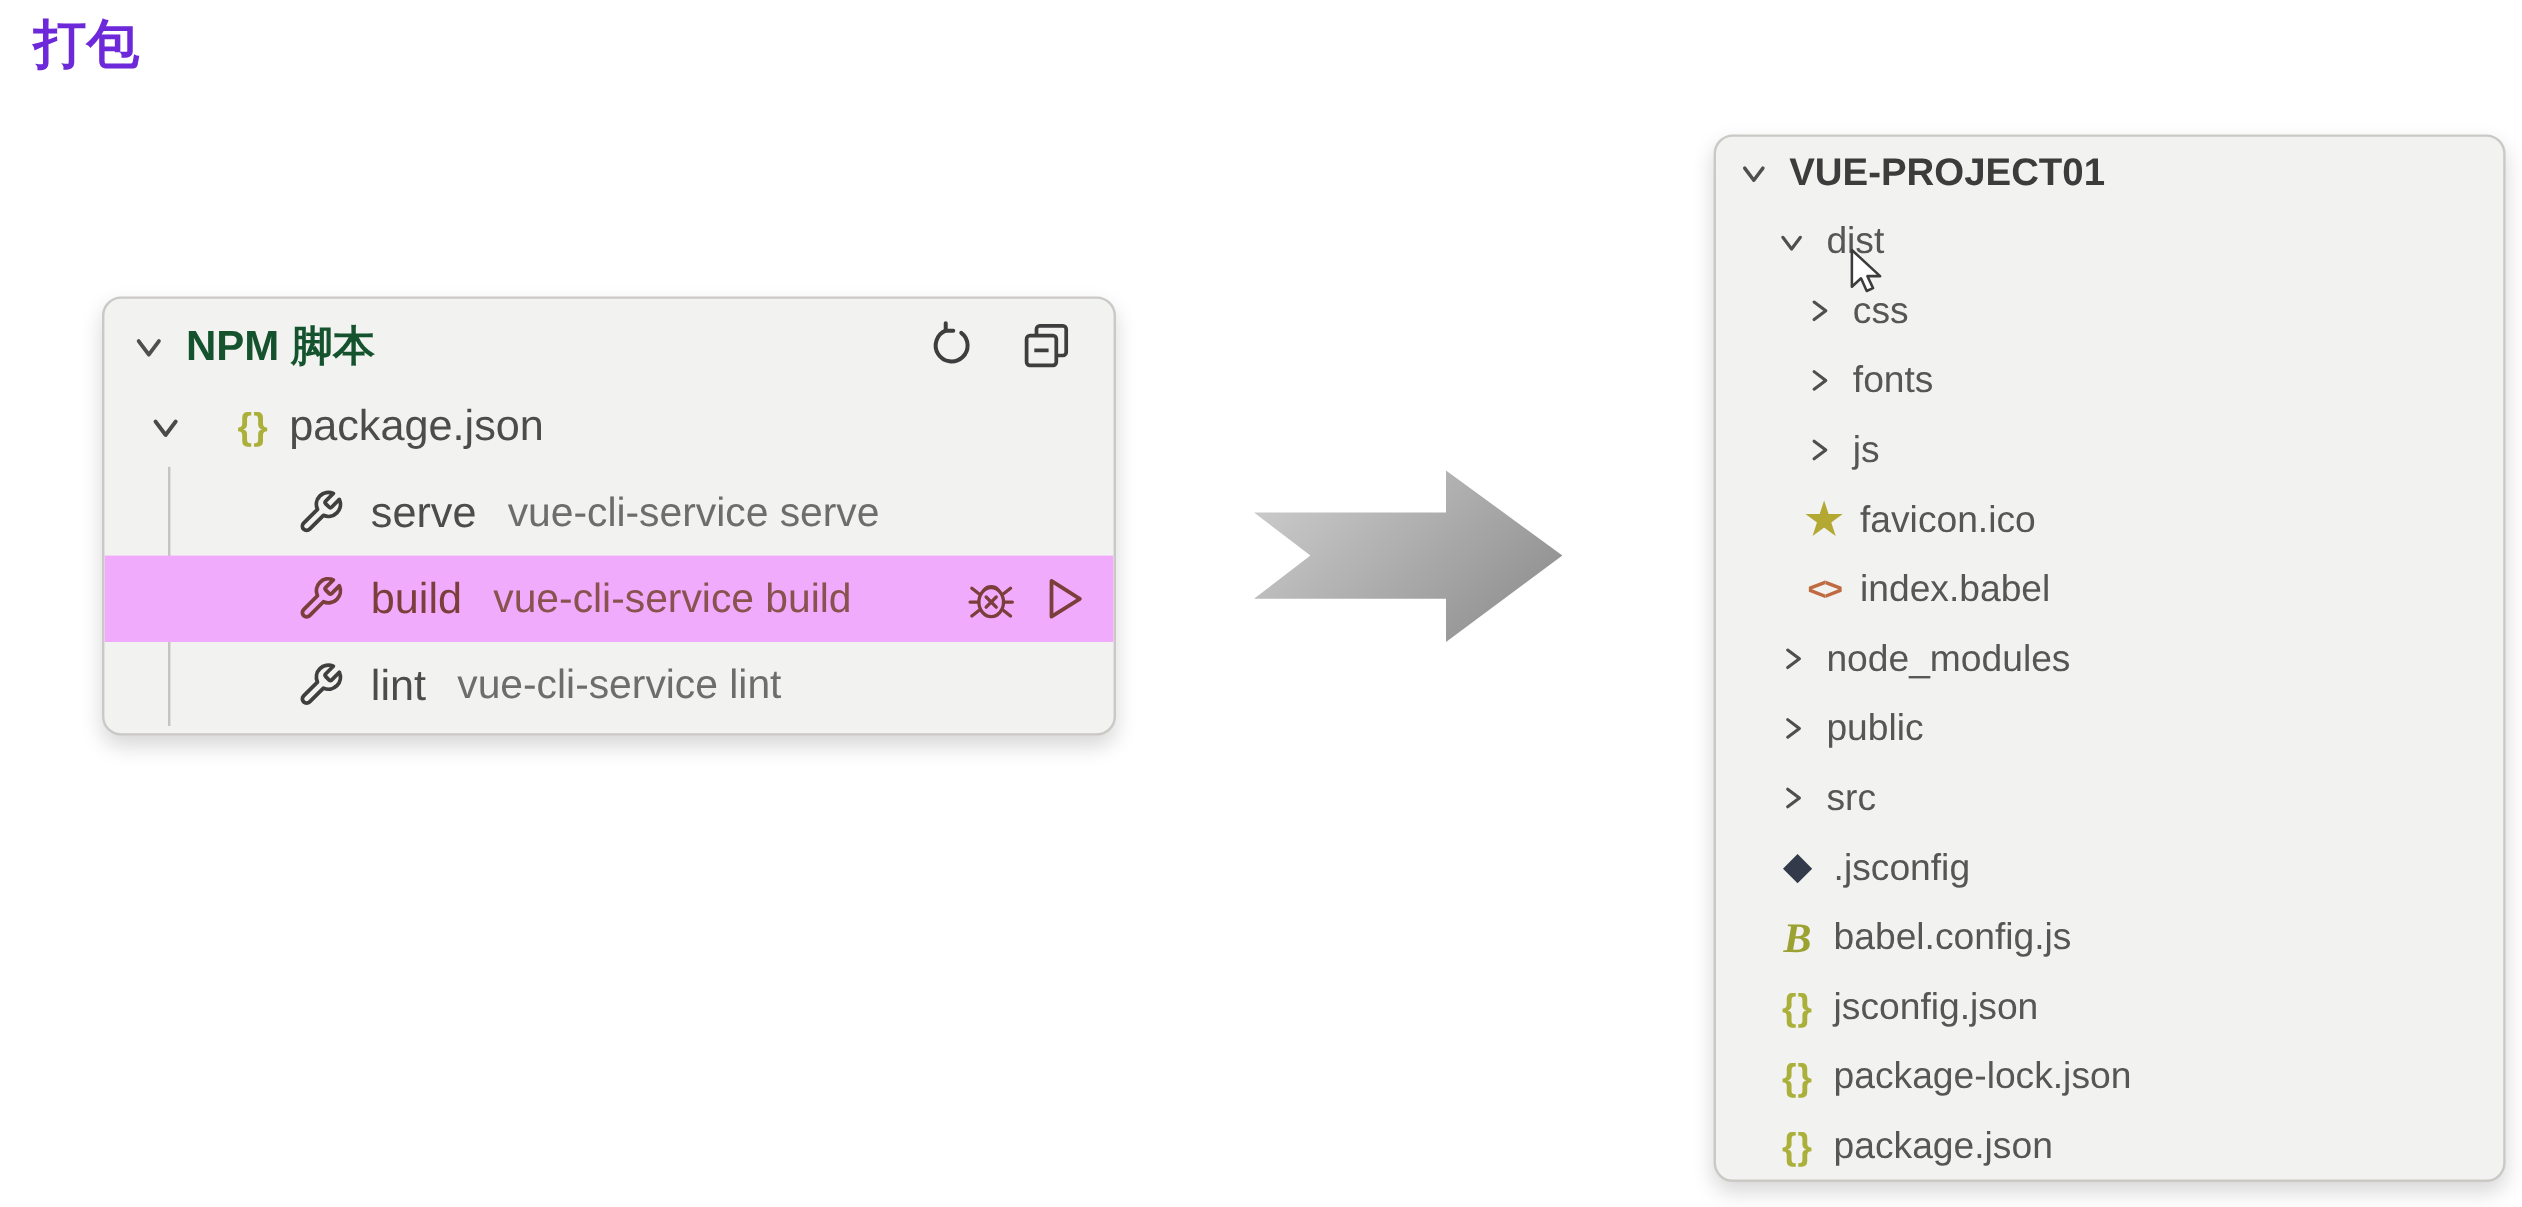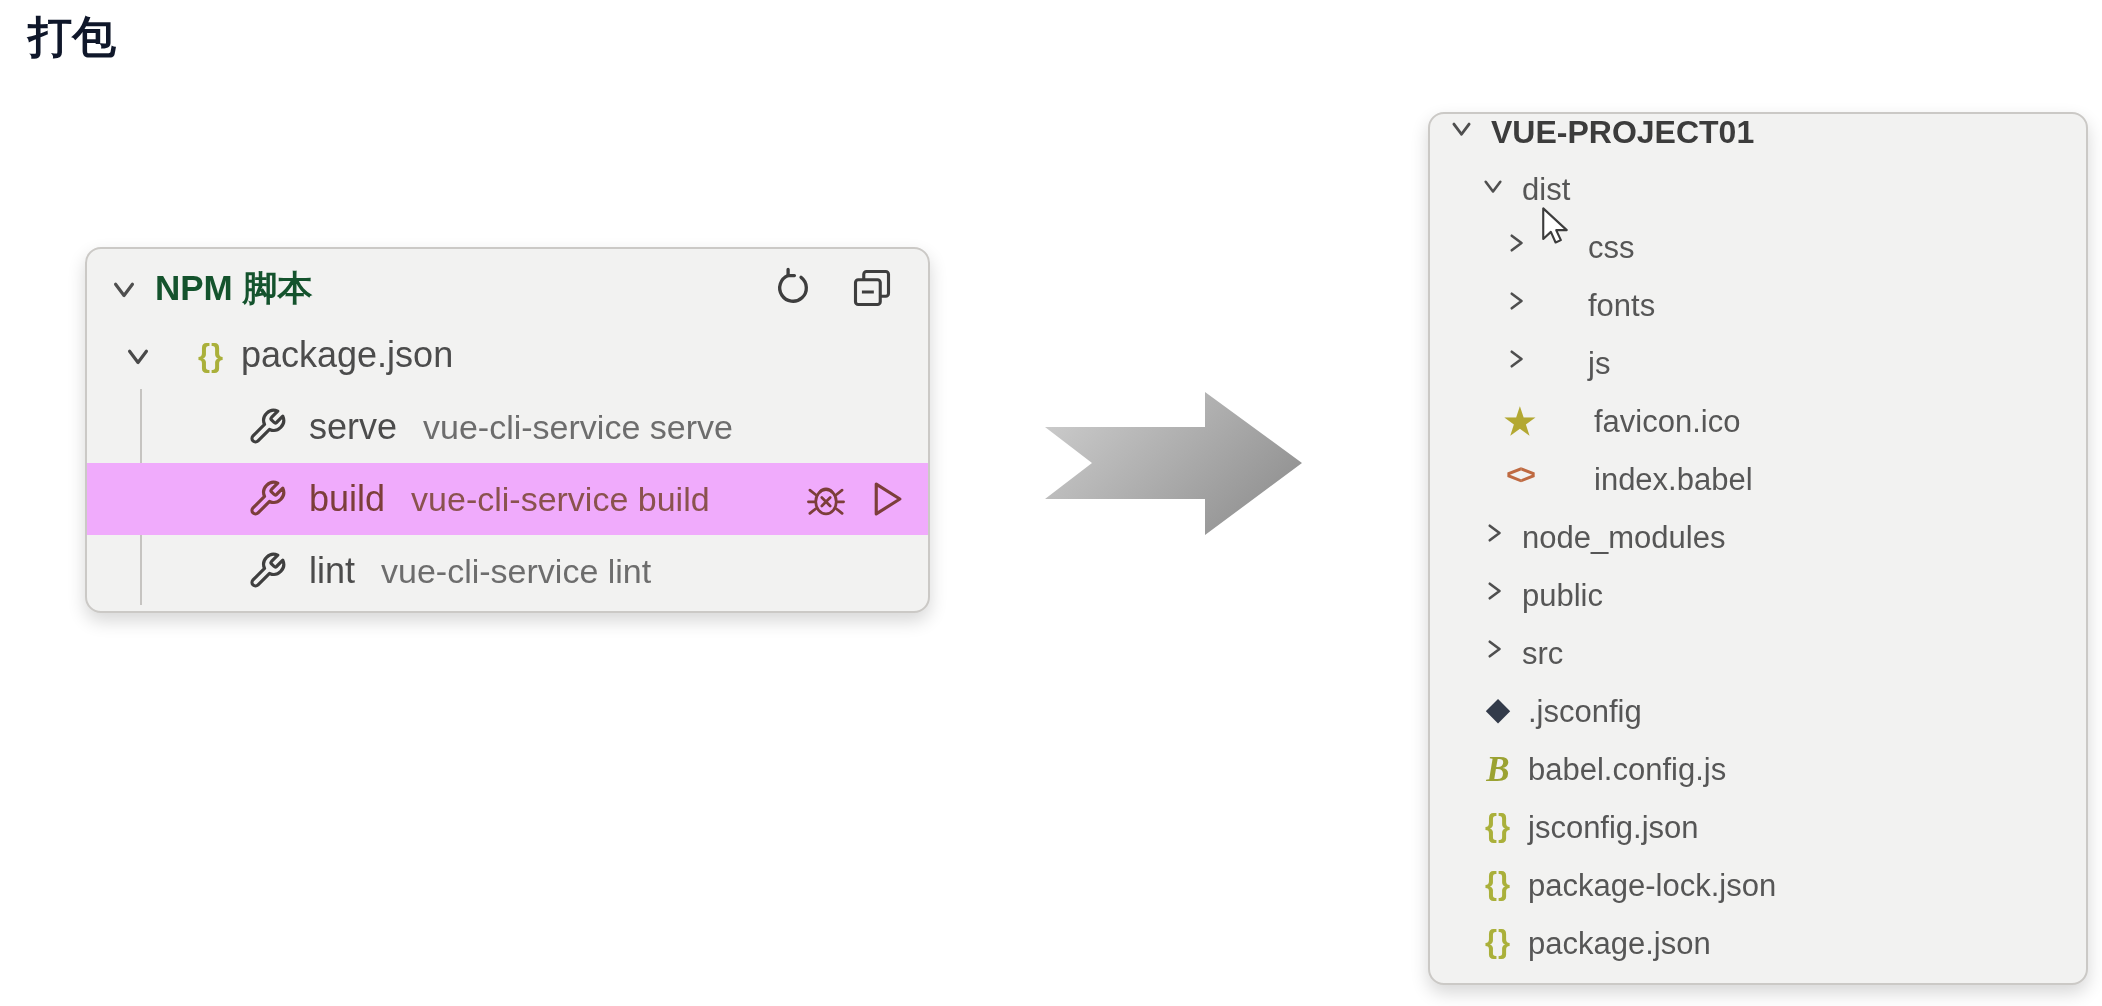--- a/index.html
+++ b/index.html
@@ -5,21 +5,21 @@
   * { margin:0; padding:0; box-sizing:border-box; }
   html,body { width:2102px; height:1006px; }
   body {
     position:relative;
     background:#ffffff;
     font-family:"Liberation Sans", sans-serif;
     overflow:hidden;
   }
   .page-title {
     position:absolute; left:28px; top:8px;
-    font-size:44px; font-weight:bold; color:#0f172a;
+    font-size:44px; font-weight:bold; color:#6d28d9;
   }
   .panel {
     position:absolute;
     background:#f2f2f1;
     border:2px solid #cbc9c6;
     border-radius:16px;
     box-shadow:0 8px 18px rgba(0,0,0,0.16);
     overflow:hidden;
   }
   
@@ -52,27 +52,27 @@
   .row-actions { margin-left:auto; margin-right:22px; display:flex; align-items:center; gap:16px; color:#7c3e3a; }
   .indent-guide {
     position:absolute; left:53px; top:140px; width:2px; height:216px;
     background:#c6c4c1;
   }
   
   #big-arrow { position:absolute; left:1045px; top:392px; }
   
   #explorer-panel { left:1428px; top:112px; width:660px; height:873px; }
   .xrow {
-    height:58px; display:flex; 
+    height:58px; display:flex; align-items:center;
     font-size:31px; color:#565656; cursor:pointer;
   }
   .xrow.root { font-weight:bold; color:#3c3c3c; font-size:32px; }
   .lvl0 { padding-left:18px; }
   .lvl1 { padding-left:50px; }
-  .lvl2 { padding-left:72px;gap:44px; }
+  .lvl2 { padding-left:72px; }
   .chev { flex:0 0 auto; color:#4f4f4f; }
   .chev.down { transform:rotate(90deg); }
   .xrow .lbl, .npm-row .lbl { white-space:nowrap; }
   .xrow .chev + .lbl { margin-left:16px; }
   .badge {
     display:inline-block; width:36px; flex:0 0 auto;
     text-align:center; font-weight:bold; line-height:1;
   }
   .badge + .lbl { margin-left:12px; }
   .badge-json  { color:#aab03a; font-size:31px; letter-spacing:1px; }

